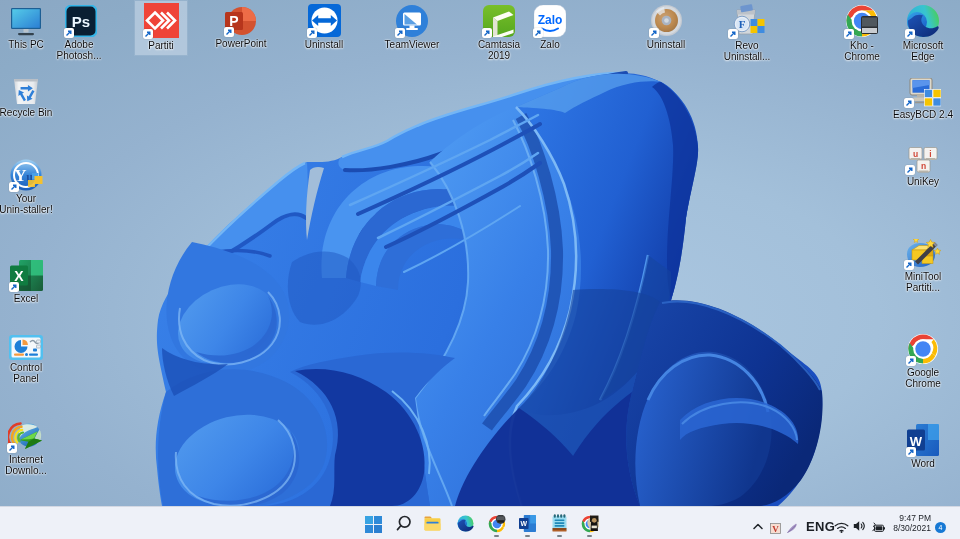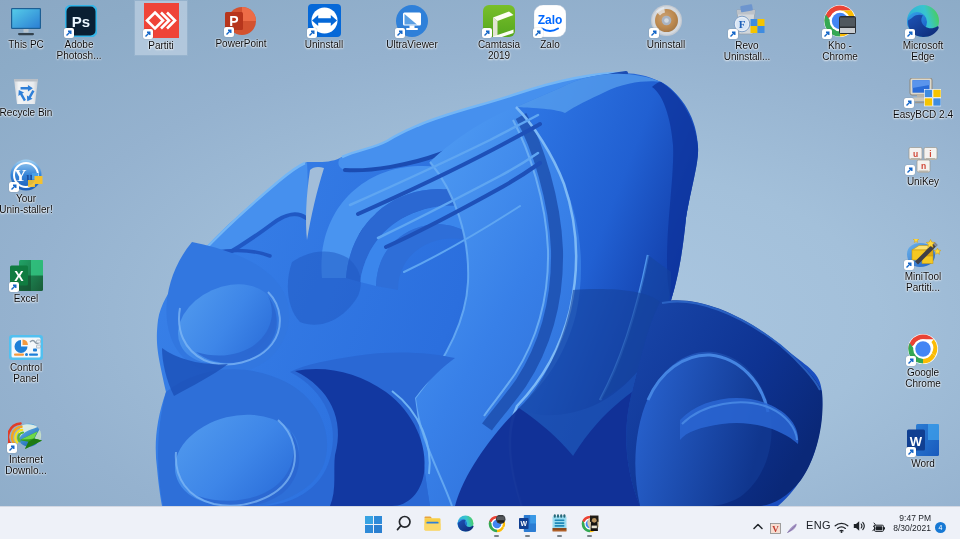--- a/index.html
+++ b/index.html
@@ -189,21 +189,21 @@
 <circle cx="16" cy="16" r="16" fill="#2f80d9"></circle>
 <rect x="7" y="7.5" width="18" height="13" rx="1.5" fill="#fff"></rect>
 <path d="M8.5,19.5 L8.5,9 L21,19.5 Z" fill="#5ba0e4"></path>
 <rect x="13.5" y="20.5" width="5" height="2.5" fill="#fff"></rect>
 <rect x="10" y="23" width="12" height="2" rx="1" fill="#fff"></rect>
 </svg><span class="arrow">
           <svg width="8" height="8" viewBox="0 0 8 8">
             <path d="M1.5,6.5 L5.5,2.5 M3,2.2 L5.8,2.2 L5.8,5" stroke="#1567c8" stroke-width="1.4" fill="none"></path>
           </svg>
         </span></span>
-      <div class="lbl">UltraViewer</div>
+      <div class="lbl">TeamViewer</div>
     </div>
 <div class="icon" style="left:459px;top:5px;width:80px;">
       <span class="ig" style="width:32px;height:32px;"><svg width="32" height="32" viewBox="0 0 32 32">
 <rect x="0" y="0" width="32" height="32" rx="6" fill="url(#camg)"></rect>
 <defs>
             <linearGradient id="camg" x1="0" y1="0" x2="0" y2="1">
               <stop offset="0" stop-color="#79bf2a"></stop>
               <stop offset="1" stop-color="#55a71e"></stop>
             </linearGradient>
           </defs>
@@ -263,21 +263,21 @@
 <rect x="28.5" y="15" width="7" height="7" fill="#f5c400"></rect>
 <rect x="21.5" y="22" width="7" height="7" fill="#f5c400"></rect>
 <rect x="28.5" y="22" width="7" height="7" fill="#3f8ce0"></rect>
 </svg><span class="arrow">
           <svg width="8" height="8" viewBox="0 0 8 8">
             <path d="M1.5,6.5 L5.5,2.5 M3,2.2 L5.8,2.2 L5.8,5" stroke="#1567c8" stroke-width="1.4" fill="none"></path>
           </svg>
         </span></span>
       <div class="lbl">Revo<br>Uninstall...</div>
     </div>
-<div class="icon" style="left:800px;top:4px;width:80px;">
+<div class="icon" style="left:822px;top:4px;width:80px;">
       <span class="ig" style="width:34px;height:34px;"><svg width="34" height="34" viewBox="0 0 34 34">
 <circle cx="17" cy="17" r="16" fill="#fff"></circle>
 <path d="M17,17 m-15.5,0 a15.5,15.5 0 0 1 27,-10.4 L17,6.6 A10.4,10.4 0 0 0 7.6,12.5 Z" fill="#ea4335"></path>
 <path d="M28.5,6.6 A15.5,15.5 0 0 1 30,24 L21,17.5 A10.4,10.4 0 0 0 17,6.6 Z" fill="#fbbc05" transform="rotate(0 17 17)"></path>
 <path d="M17,32.5 A15.5,15.5 0 0 1 2.8,10.5 L9.5,19.5 A10.4,10.4 0 0 0 17,27.4 Z" fill="#34a853"></path>
 <path d="M30.2,24.5 A15.5,15.5 0 0 1 17,32.5 L17,27.4 A10.4,10.4 0 0 0 26.3,21 Z" fill="#fbbc05"></path>
 <path d="M28.4,6.5 A15.5,15.5 0 0 1 30.3,24.2 L26.4,21 A10.4,10.4 0 0 0 27.4,12 L27.4,6.6 Z" fill="#fbbc05" opacity="0"></path>
 <circle cx="17" cy="17" r="10.4" fill="#fff"></circle>
 <circle cx="17" cy="17" r="8.2" fill="#4285f4"></circle>
 <g>
@@ -627,21 +627,21 @@
         <path d="M1,5.5 L5,1.5 L9,5.5" stroke="#1f2328" stroke-width="1.5" fill="none" stroke-linecap="round" stroke-linejoin="round"></path>
       </svg></span>
 <span class="tbi" style="left:769.5px;top:12.8px;"><svg width="11" height="11" viewBox="0 0 11 11">
         <rect x="0.5" y="0.5" width="10" height="10" fill="#f6ddd1" stroke="#8a8a8a" stroke-width="0.8"></rect>
         <text x="5.5" y="8.6" font-family="Liberation Serif,serif" font-size="9" font-weight="bold" fill="#c0392b" text-anchor="middle">V</text>
       </svg></span>
 <span class="tbi" style="left:786px;top:12.5px;"><svg width="12" height="11" viewBox="0 0 12 11">
         <path d="M1,10 C3,9.5 7.5,7.5 10,3.5 C11.2,1.5 10.8,0.2 9.2,1.2 C6,3.2 2.5,7 1,10 Z" fill="#a290c2"></path>
         <path d="M1.5,9.5 C4,8 7,5.5 9.5,2.5" stroke="#8274a4" stroke-width="0.8" fill="none"></path>
       </svg></span>
-<span class="tbi" style="left:806px;top:12px;font-size:11px;font-weight:normal;color:#1a1e24;letter-spacing:0.3px;">ENG</span>
+<span class="tbi" style="left:806px;top:12px;font-size:13px;font-weight:bold;color:#1a1e24;letter-spacing:0.3px;">ENG</span>
 <span class="tbi" style="left:834px;top:11.5px;"><svg width="15" height="11" viewBox="0 0 15 11">
         <g fill="none" stroke="#1f2328" stroke-width="1.3" stroke-linecap="round">
           <path d="M1.2,3.8 A9.5,9.5 0 0 1 13.8,3.8"></path>
           <path d="M3.6,6.4 A6.2,6.2 0 0 1 11.4,6.4"></path>
           <path d="M6,8.8 A2.8,2.8 0 0 1 9,8.8"></path>
         </g>
         <circle cx="7.5" cy="10" r="1" fill="#1f2328"></circle>
       </svg></span>
 <span class="tbi" style="left:853px;top:11px;"><svg width="13" height="12" viewBox="0 0 13 12">
         <path d="M0.8,4 L3,4 L6.2,1.2 L6.2,10.8 L3,8 L0.8,8 Z" fill="#1f2328"></path>

